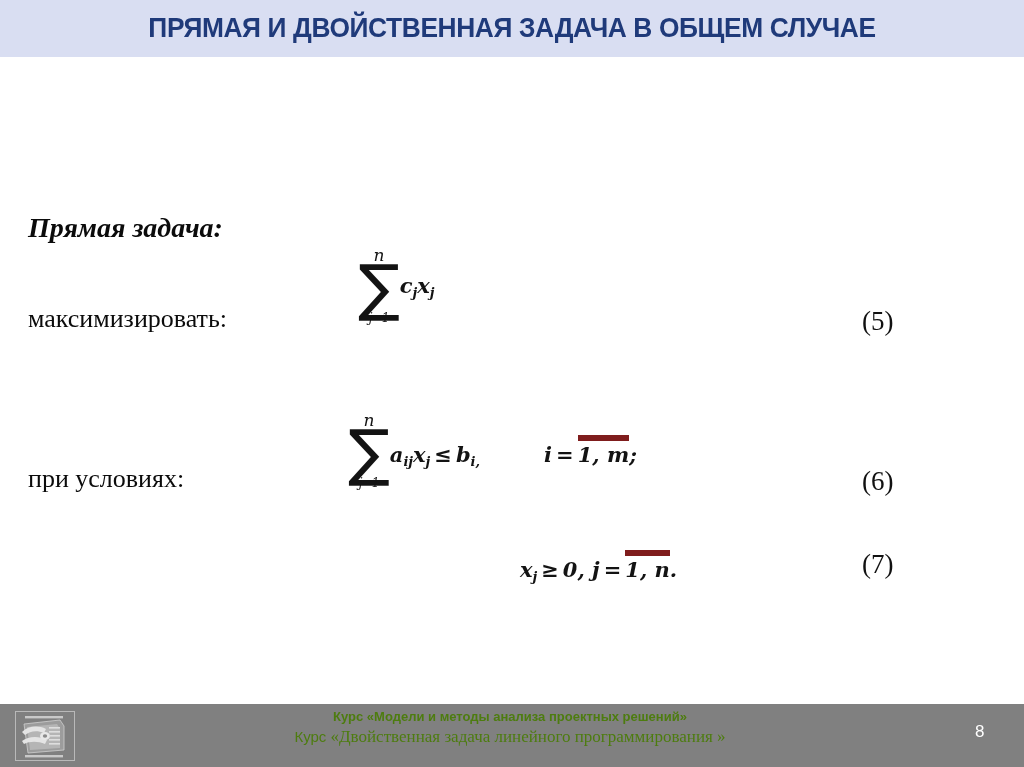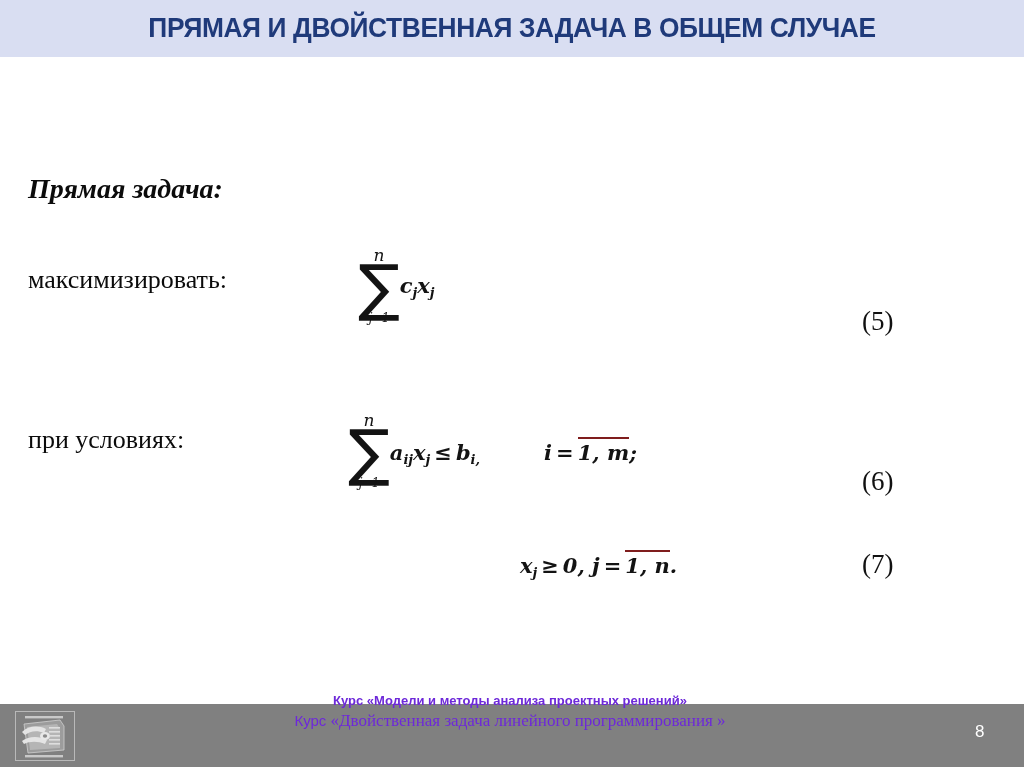--- a/index.html
+++ b/index.html
@@ -59,20 +59,21 @@
     width: 1024px;
     height: 647px;
     background: #ffffff;
   }
 
   .lead {
     position: absolute;
     font-family: "Liberation Serif", "DejaVu Serif", serif;
     color: #0b0b0b;
     white-space: nowrap;
+    margin-top: 39px;
   }
 
   #label-primal {
     left: 28px;
     top: 116px;
     font-size: 28px;
     font-weight: bold;
     font-style: italic;
   }
   #label-maximize {
@@ -161,21 +162,21 @@
     vertical-align: -0.30em;
   }
   .rel {
     font-style: normal;
     padding: 0 4px;
   }
   .gap { display: inline-block; width: 64px; }
 
   
   .ovl {
-    border-top: 2px solid #7f1d1d;
+    border-top: 6px solid #7f1d1d;
     padding-top: 1px;
     display: inline-block;
     font-style: italic;
   }
 
   
   #footer-bar {
     position: absolute;
     left: 0;
     top: 704px;
@@ -186,24 +187,24 @@
   #footer-logo {
     position: absolute;
     left: 14px;
     top: 710px;
     width: 62px;
     height: 52px;
   }
   #footer-text {
     position: absolute;
     left: 110px;
-    top: 692px;
+    top: 708px;
     width: 800px;
     text-align: center;
-    color: #6d28d9;
+    color: #4d7c0f;
   }
   #footer-line-1 {
     font-family: "Liberation Sans", "DejaVu Sans", sans-serif;
     font-size: 13px;
     font-weight: bold;
     line-height: 18px;
     white-space: nowrap;
   }
   #footer-line-2 {
     font-size: 17px;

